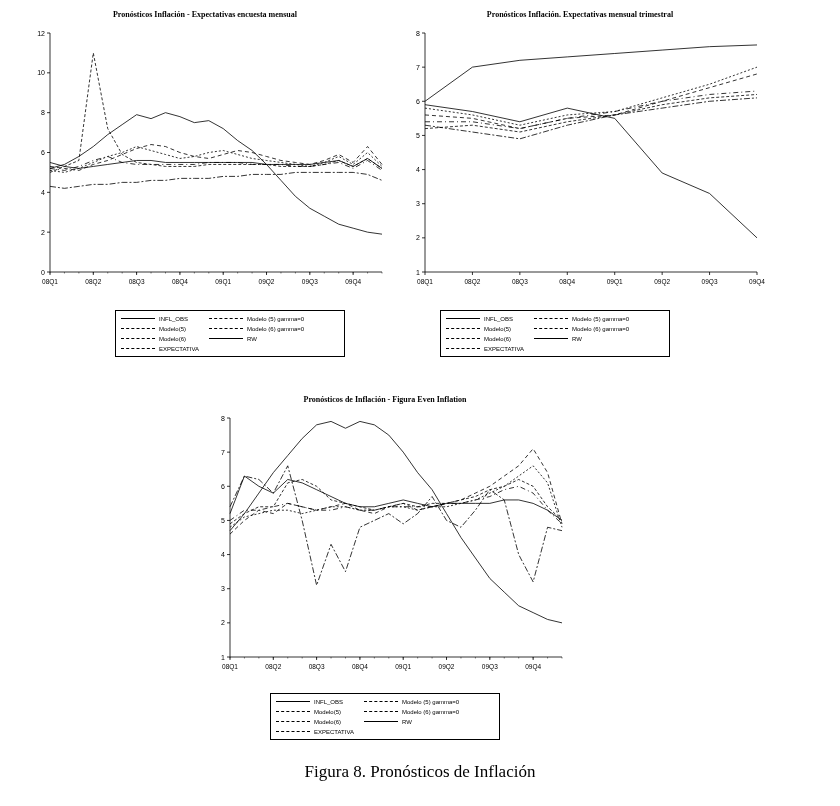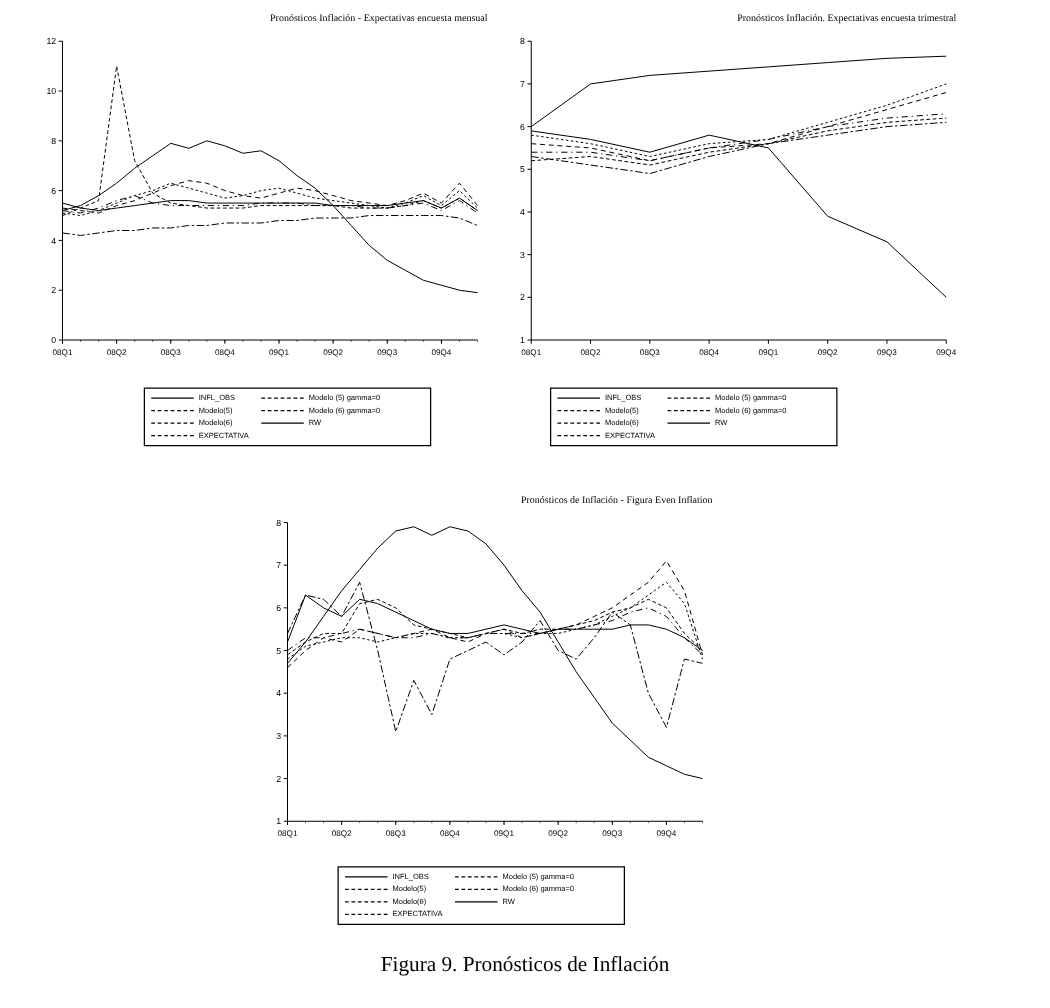--- a/index.html
+++ b/index.html
@@ -14,22 +14,23 @@
     font-family: "Liberation Serif", serif;
     color: #000000;
     overflow: hidden;
   }
   .chart-panel {
     position: absolute;
   }
   .chart-title {
     font-family: "Liberation Serif", serif;
     font-size: 8px;
-    text-align: right;
+    text-align: center;
     white-space: nowrap;
+    font-weight: bold;
   }
   .plot-wrap {
     position: relative;
   }
   svg {
     display: block;
   }
   .legend-box {
     position: absolute;
     border: 1px solid #000;
@@ -186,21 +187,21 @@
         <div class="legend-row">
             <span class="legend-sample" style="border-top:1px solid #000;"></span>
             <span class="legend-label">RW</span>
           </div>
       </div>
     </div>
   </div>
 </div>
 
 <div class="chart-panel" style="left:395px; top:10px; width:370px;">
-  <div class="chart-title">Pronósticos Inflación. Expectativas encuesta trimestral</div>
+  <div class="chart-title">Pronósticos Inflación. Expectativas mensual trimestral</div>
   <div class="plot-wrap" style="margin-top:6px;">
     <svg id="svg-chart-1" width="370" height="275">
         <line x1="30" y1="8" x2="30" y2="247" stroke="#000" stroke-width="0.8"></line>
         <line x1="30" y1="247" x2="362" y2="247" stroke="#000" stroke-width="0.8"></line>
         <line x1="27" y1="247" x2="30" y2="247" stroke="#000" stroke-width="0.8"></line>
         <text x="25" y="249.5" text-anchor="end" class="axis-num">1</text>
         <line x1="27" y1="212.85714285714283" x2="30" y2="212.85714285714283" stroke="#000" stroke-width="0.8"></line>
         <text x="25" y="215.35714285714283" text-anchor="end" class="axis-num">2</text>
         <line x1="27" y1="178.71428571428572" x2="30" y2="178.71428571428572" stroke="#000" stroke-width="0.8"></line>
         <text x="25" y="181.21428571428572" text-anchor="end" class="axis-num">3</text>
@@ -379,13 +380,13 @@
           </div>
         <div class="legend-row">
             <span class="legend-sample" style="border-top:1px solid #000;"></span>
             <span class="legend-label">RW</span>
           </div>
       </div>
     </div>
   </div>
 </div>
 
-<div class="figure-caption" style="left:0; top:762px;">Figura 9. Pronósticos de Inflación</div>
+<div class="figure-caption" style="left:0; top:762px;">Figura 8. Pronósticos de Inflación</div>
 
 </body></html>

